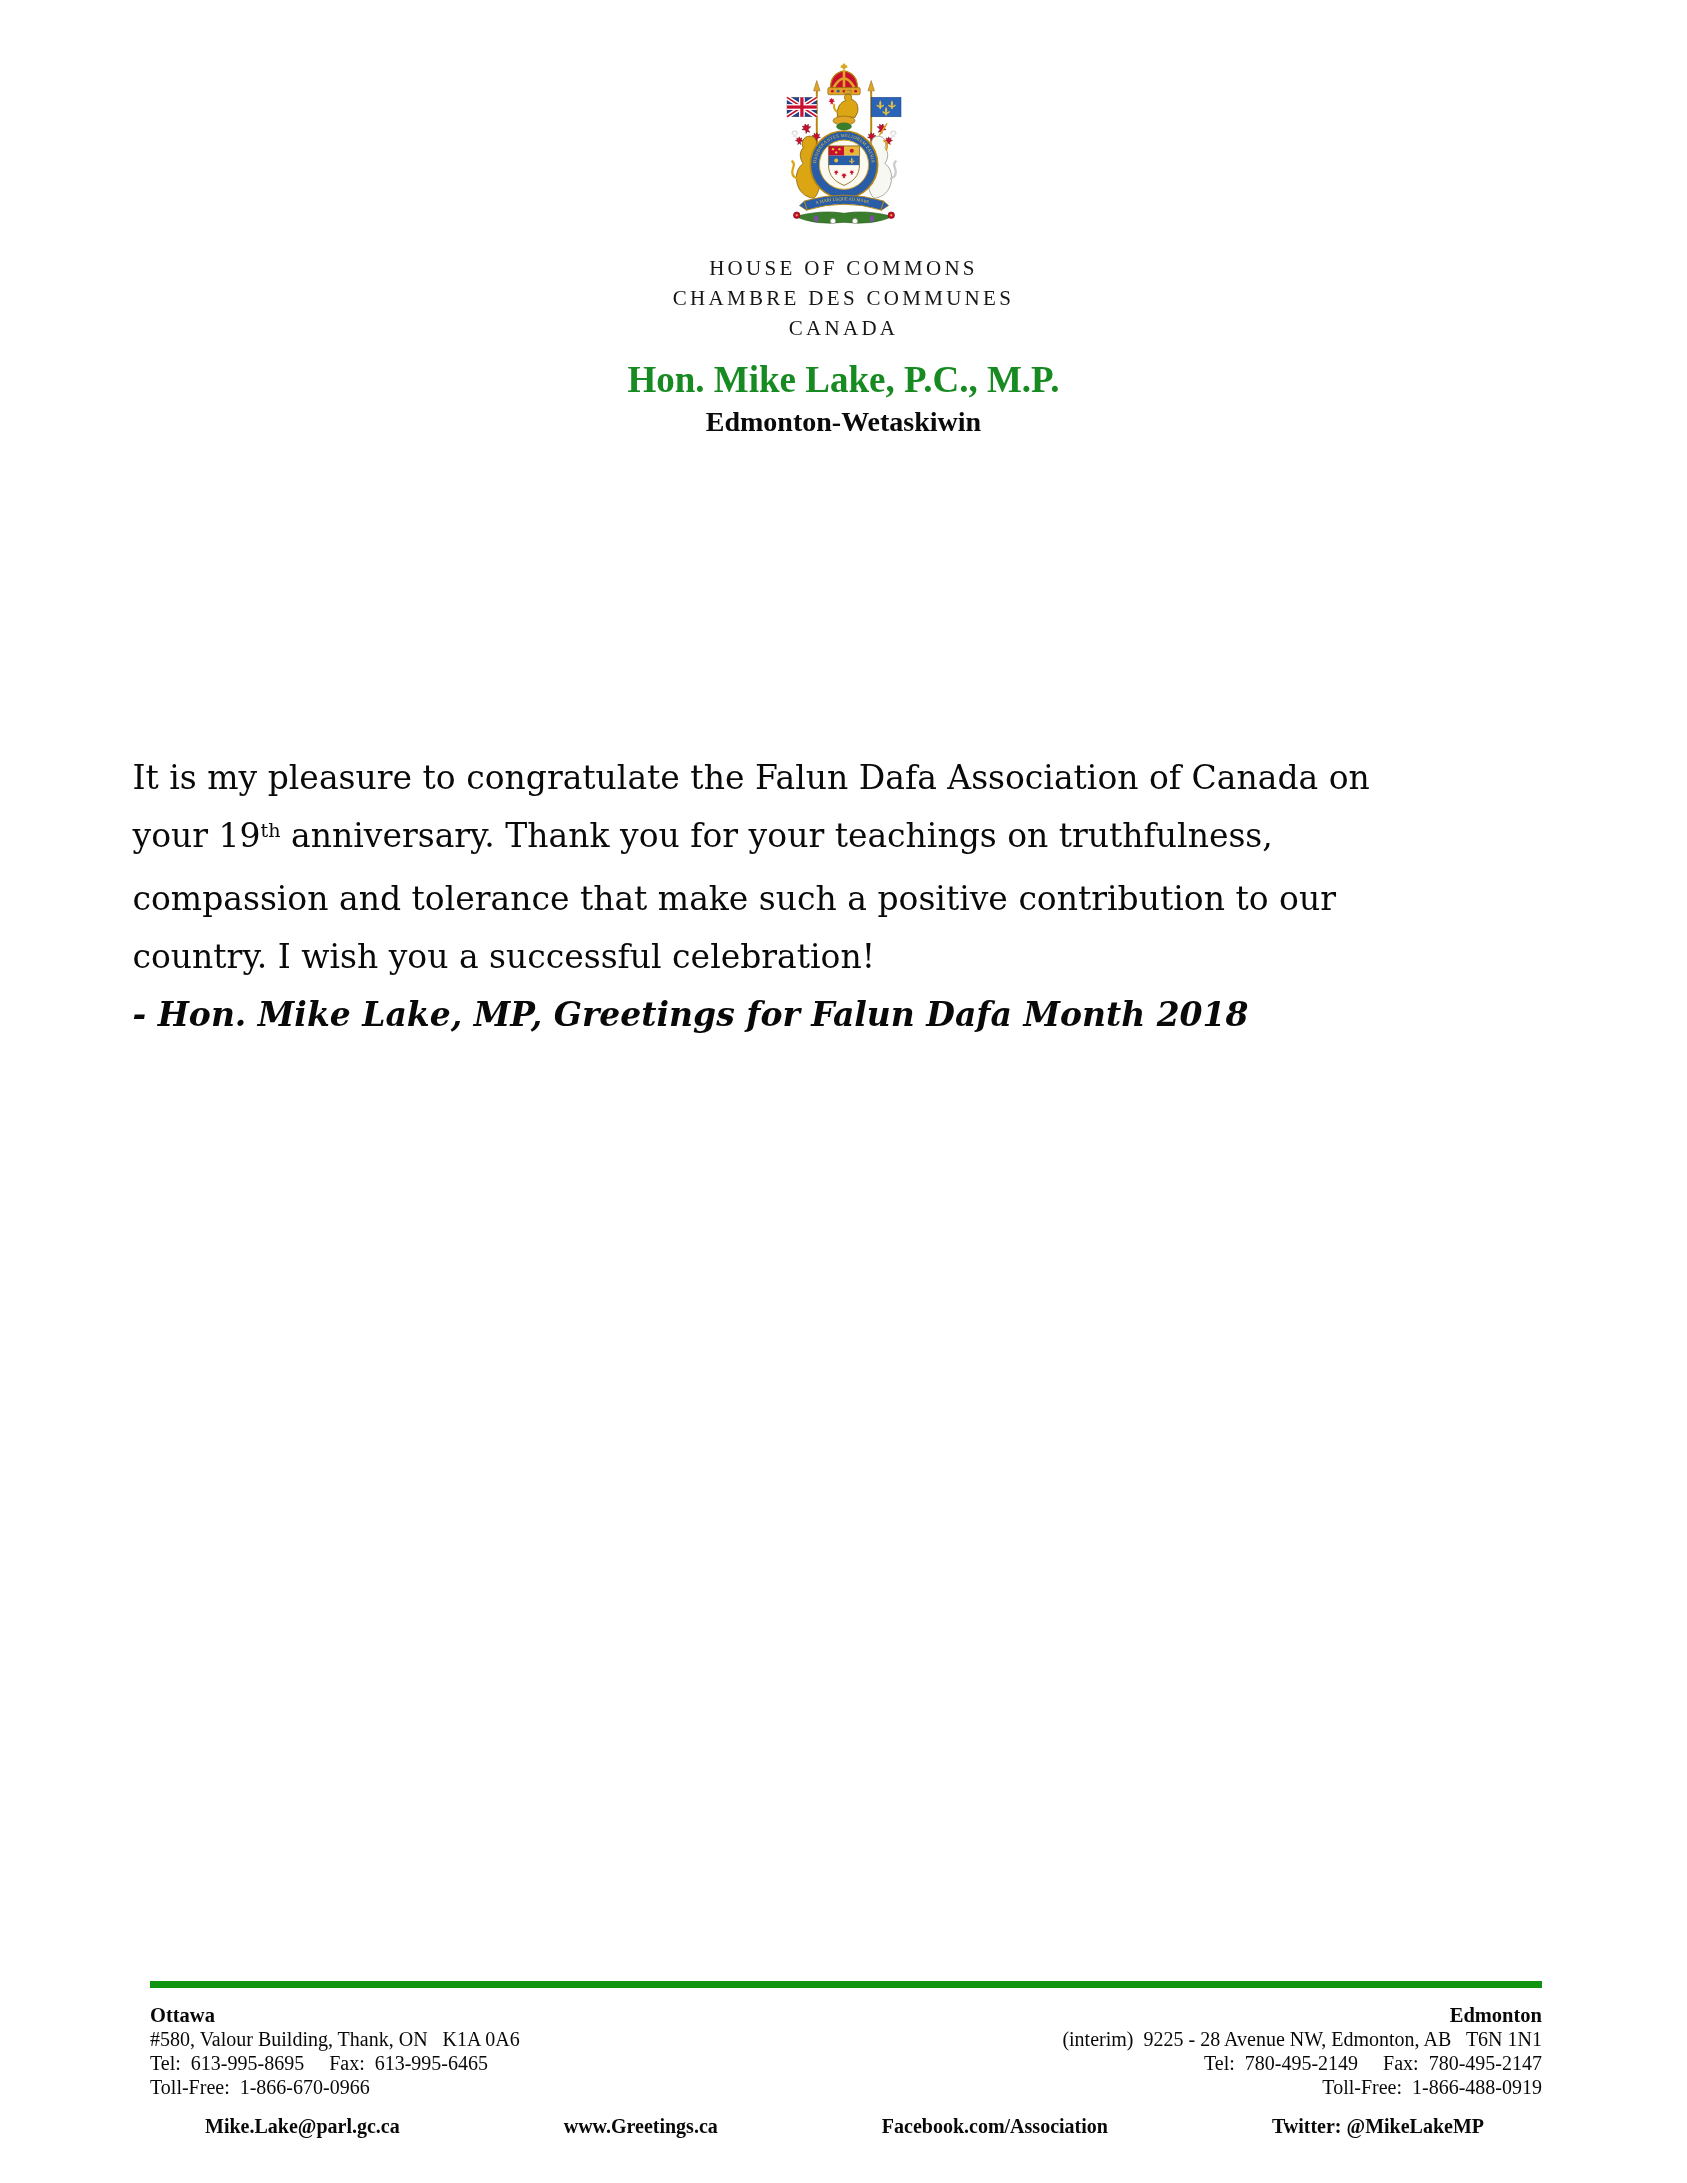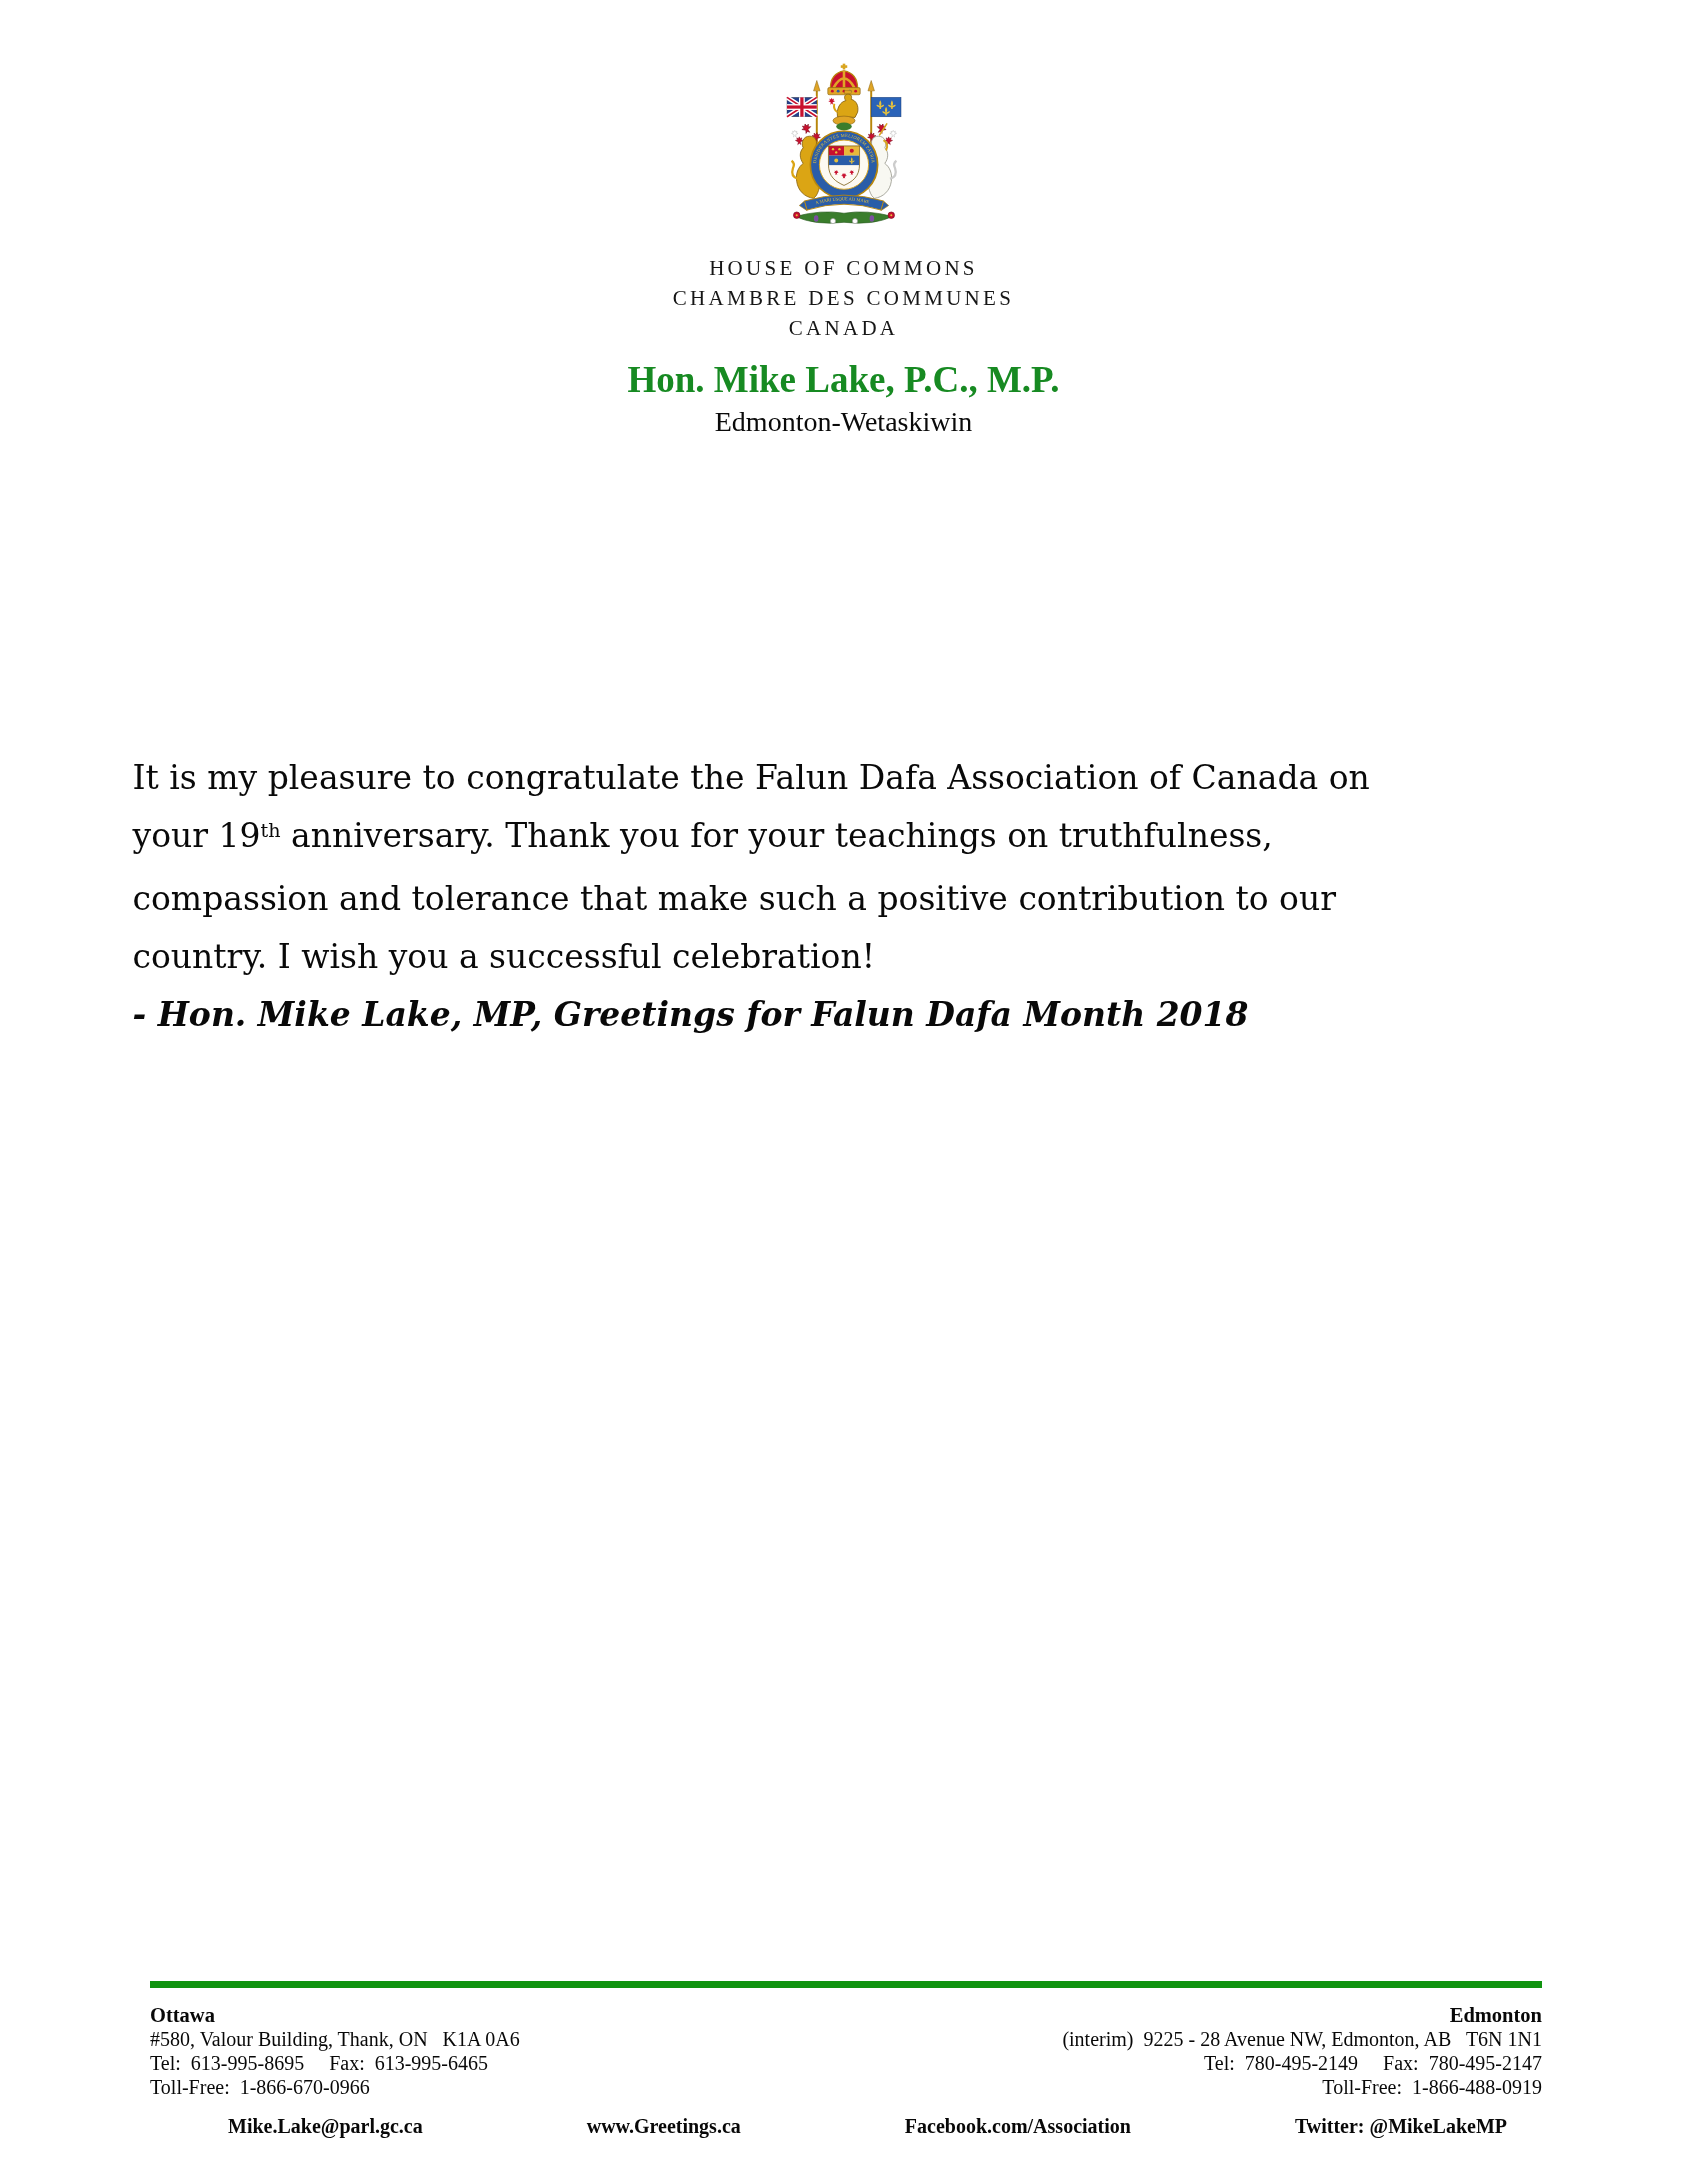--- a/index.html
+++ b/index.html
@@ -10,41 +10,41 @@
   
   .header { position:absolute; top:61px; left:0; width:100%; text-align:center; }
   .crest-wrap { line-height:0; }
   .org-lines {
     margin-top:17px; font-size:21px; letter-spacing:3.3px; line-height:30px;
     color:#161616; font-family:"Liberation Serif", serif;
   }
   .member-name {
     margin-top:16px; font-size:37px; font-weight:700; color:#178a22; line-height:42px;
   }
-  .riding { margin-top:4px; font-size:28px; font-weight:400; color:#0a0a0a; line-height:33px; }
+  .riding { margin-top:4px; font-size:28px; font-weight:700; color:#0a0a0a; line-height:33px; }
   
   .message {
     position:absolute; top:749px; left:50%; transform:translateX(-50%);
     width:1422px; text-align:left;
     font-family:"DejaVu Serif", serif; font-size:33px; line-height:58px; color:#090909;
   }
   .message .sup { font-size:0.58em; position:relative; top:-0.52em; }
   .attribution { font-weight:700; font-style:italic; }
   
   .footer-rule { position:absolute; left:150px; top:1981px; width:1392px; height:7.3px; background:#10930f; }
   .footer-cols {
     position:absolute; left:150px; top:2003px; width:1392px;
     display:flex; justify-content:space-between;
     font-size:20px; line-height:24px; color:#080808;
   }
   .footer-cols .city { font-size:20.5px; font-weight:700; }
   .col-right { text-align:right; }
   .pre { white-space:pre; }
   .contacts {
-    position:absolute; left:167px; top:2114px; width:1392px; box-sizing:border-box;
+    position:absolute; left:144px; top:2114px; width:1392px; box-sizing:border-box;
     padding:0 52px 0 61px;
     display:flex; justify-content:space-between;
     font-weight:700; font-size:20px; line-height:24px; color:#080808;
   }
 </style>
 </head>
 <body>
 
 <div class="page">
 

